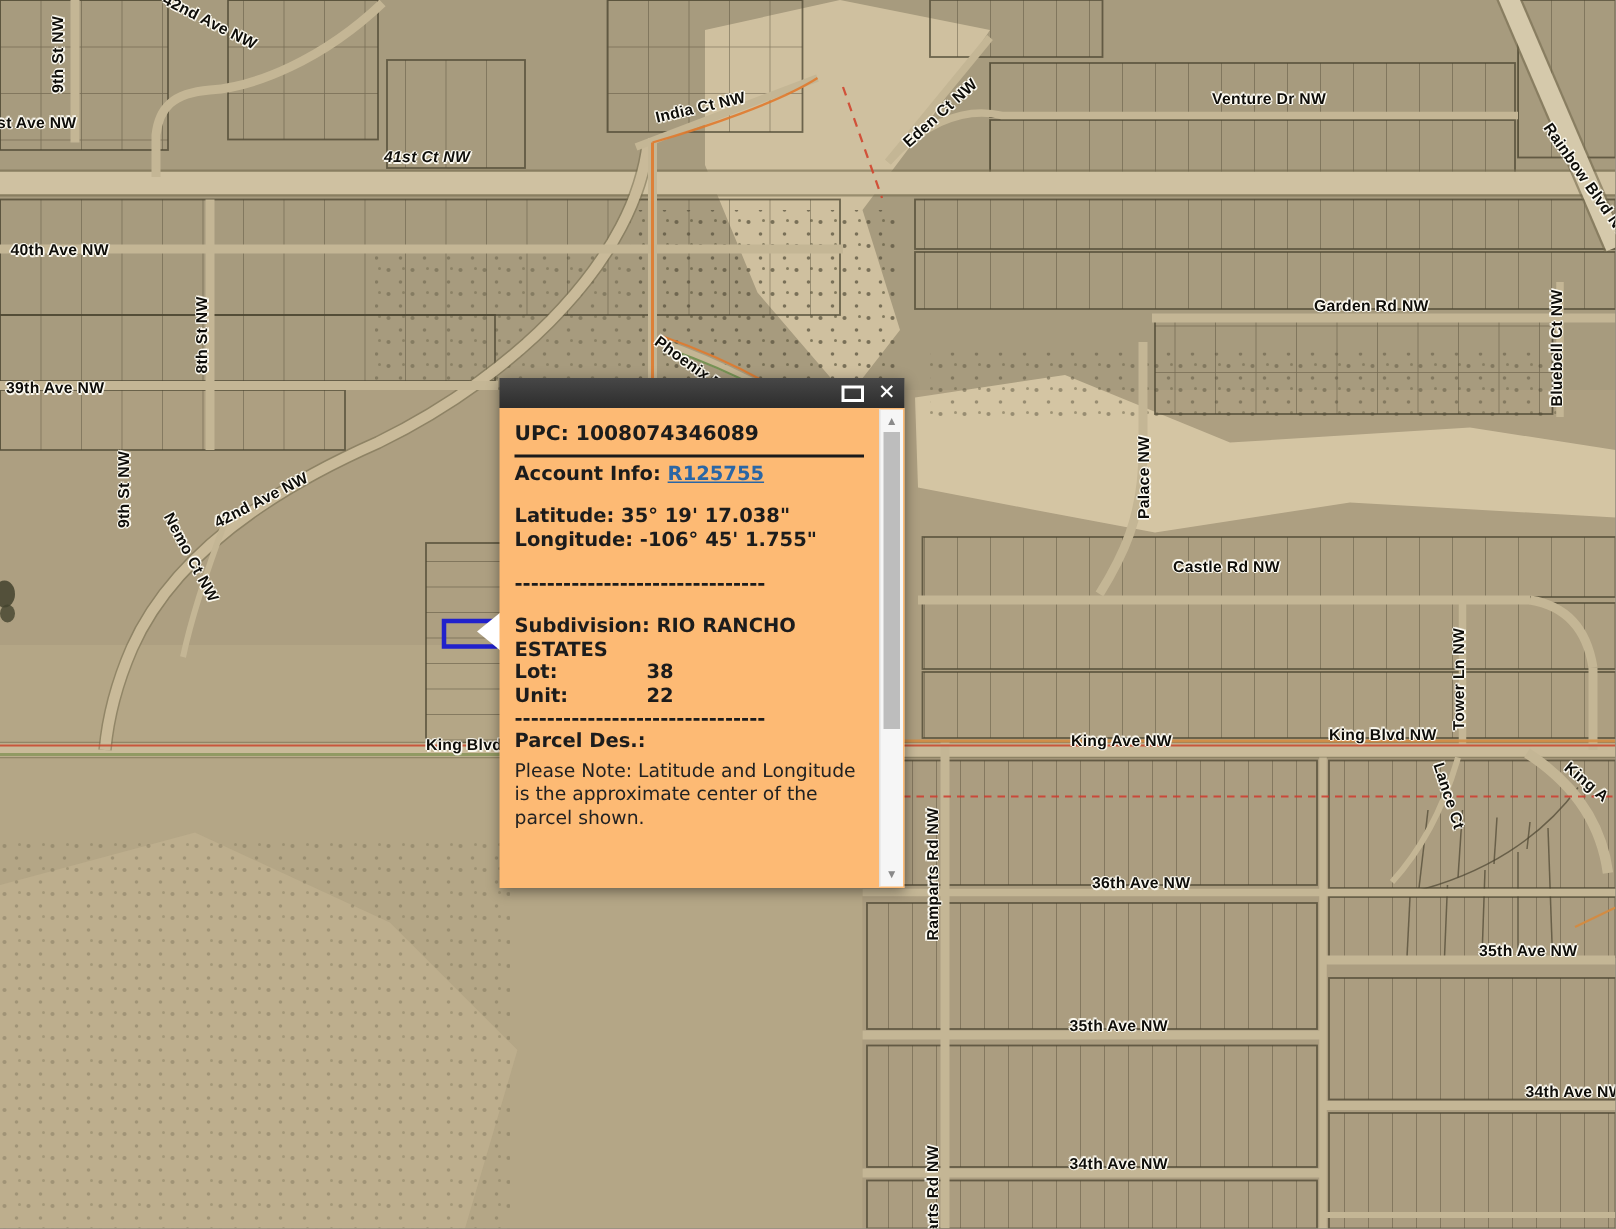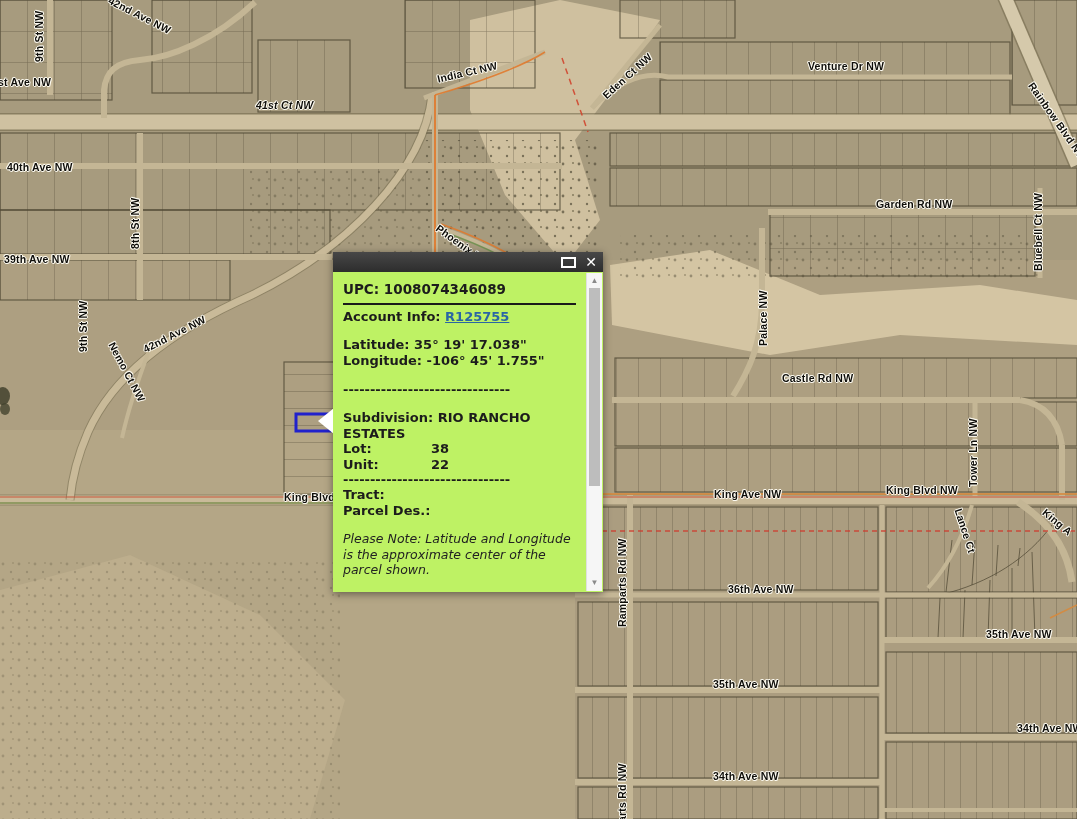--- a/index.html
+++ b/index.html
@@ -13,33 +13,33 @@
     text-shadow:1px 0 0 rgba(255,253,244,.95),-1px 0 0 rgba(255,253,244,.95),
                 0 1px 0 rgba(255,253,244,.95),0 -1px 0 rgba(255,253,244,.95),
                 1px 1px 0 rgba(255,253,244,.6),-1px -1px 0 rgba(255,253,244,.6);}
   
   .popup{position:absolute;left:333px;top:252px;width:270px;height:340px;
          box-shadow:0 2px 8px rgba(0,0,0,.45);}
   .titlebar{height:20px;background:linear-gradient(#474747,#2d2d2d);
             display:flex;align-items:center;justify-content:flex-end;padding-right:6px;gap:9px;}
   .maxbtn{width:11px;height:7px;border:2px solid #fff;display:inline-block;cursor:pointer;}
   .closebtn{color:#fff;font:bold 14px "DejaVu Sans",sans-serif;line-height:14px;cursor:pointer;}
-  .pbody{position:relative;height:320px;background:#bef264;border:0;overflow:hidden;
+  .pbody{position:relative;height:320px;background:#fdba74;border:0;overflow:hidden;
          padding:6px 27px 0 10px;box-sizing:border-box;
          font-family:"DejaVu Sans",sans-serif;font-size:13px;font-weight:bold;color:#1c1c1c;}
   .upc{margin-top:3px;font-size:13.5px;}
   .pbody hr{border:none;border-top:2px solid #1a1a1a;margin:6px 0 4px 0;}
   .acct{margin-bottom:13px;}
   .acct a{color:#2a66a5;text-decoration:underline;cursor:pointer;}
   .coord{line-height:15.5px;}
   .sep1{margin:14px 0 13px 0;line-height:15px;letter-spacing:0;}
   .sep2{margin:0;line-height:15px;}
   .subdiv,.frow,.tp{line-height:15.5px;}
   .flabel{display:inline-block;width:88px;}
-  .note{margin-top:13px;font-weight:normal;font-size:12.5px;line-height:15.5px;color:#222;font-style:italic;}
+  .note{margin-top:3px;font-weight:normal;font-size:12.5px;line-height:15.5px;color:#222;}
   .tail{position:absolute;left:-15px;top:156px;width:0;height:0;
         border-right:16px solid #fff;border-top:13px solid transparent;border-bottom:13px solid transparent;}
   .sb{position:absolute;right:1px;top:21px;width:15px;height:318px;background:#f6f6f6;border-left:1px solid #e0e0e0;}
   .sb-up,.sb-down{position:absolute;left:0;width:15px;height:12px;text-align:center;
         font-size:8px;color:#8a8a8a;line-height:12px;cursor:pointer;}
   .sb-up{top:2px;} .sb-down{bottom:2px;}
   .sb-thumb{position:absolute;left:2px;top:15px;width:11px;height:198px;background:#bdbdbd;cursor:pointer;}
 </style>
 </head>
 <body>
@@ -239,21 +239,20 @@
       <div class="sep1">-------------------------------</div>
       <div class="subdiv">
         <span>Subdivision:</span>
         <span>RIO RANCHO ESTATES</span>
       </div>
       <div>
           <div class="frow"><span class="flabel">Lot:</span><span>38</span></div>
           <div class="frow"><span class="flabel">Unit:</span><span>22</span></div>
         </div>
       <div class="sep2">-------------------------------</div>
-      <div class="tp">Tract:</div>
       <div class="tp">Parcel Des.:</div>
       <div class="note">Please Note: Latitude and Longitude is the approximate center of the parcel shown.</div>
     </div>
     <div class="sb">
       <div class="sb-up">▲</div>
       <div class="sb-thumb"></div>
       <div class="sb-down">▼</div>
     </div>
   </div>
 </div>

